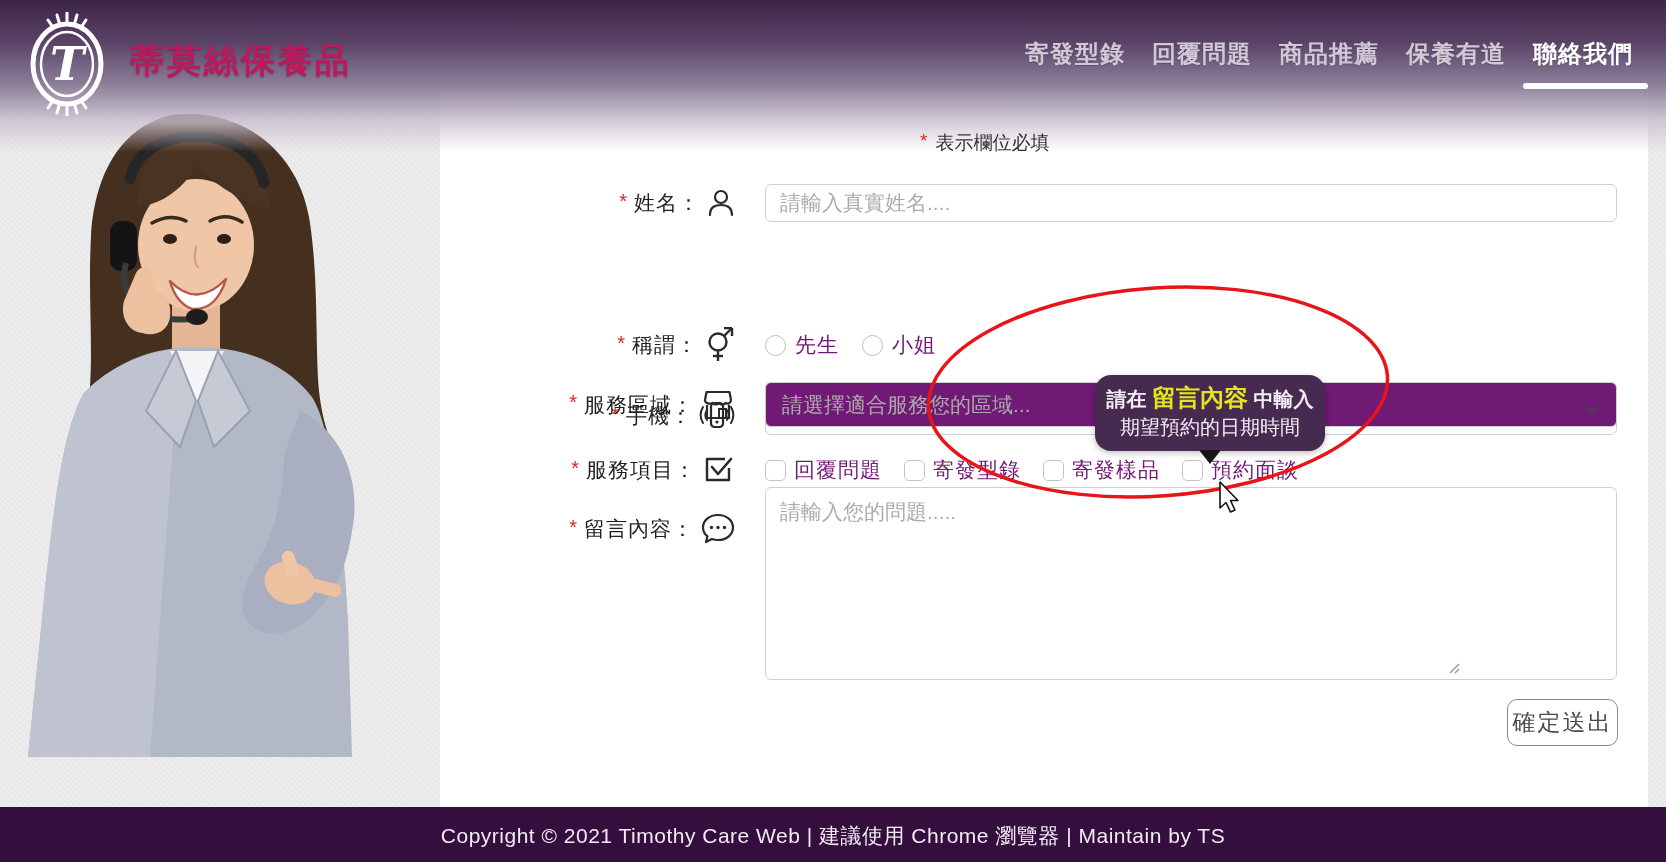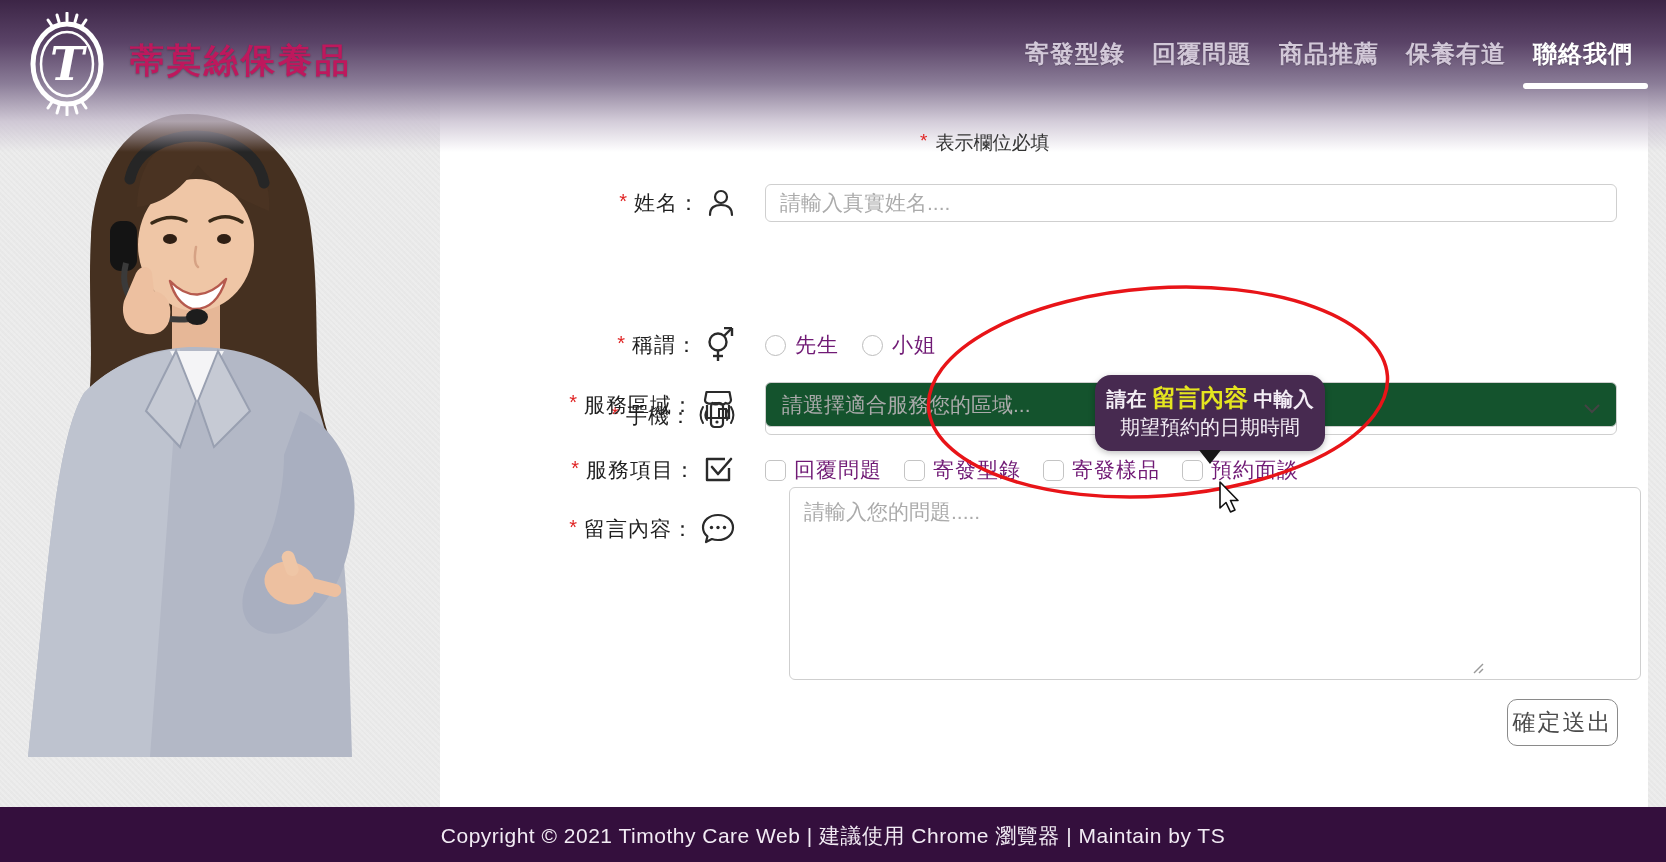--- a/index.html
+++ b/index.html
@@ -59,40 +59,40 @@
 
   .tin {
     width:852px; height:38px; border:1px solid #cfcfcf; border-radius:6px;
     font-size:21px; color:#333; padding:0 14px; outline:none; background:#fff;
     font-family:"Liberation Sans","DejaVu Sans",sans-serif;
   }
   .tin::placeholder, textarea::placeholder { color:#ababab; opacity:1; }
 
   .select-box {
     width:916px; height:45px; border:1px solid #cfcfcf; border-radius:6px;
-    display:flex; align-items:center; padding:0 16px; cursor:pointer; background:#14532d;
+    display:flex; align-items:center; padding:0 16px; cursor:pointer; background:#701a75;
     position:relative;
   }
   .select-box .sel-text { font-size:21px; color:#ababab; }
   .select-box .chev { position:absolute; right:16px; top:17px; }
 
   .opt, .copt { display:flex; align-items:center; cursor:pointer; }
   .radio {
     width:21px; height:21px; border:1.5px solid #bdbdbd; border-radius:50%;
     background:#fff; margin-right:9px; flex-shrink:0;
   }
   .checkbox {
     width:21px; height:21px; border:1.5px solid #c4c4c4; border-radius:5px;
     background:#fff; margin-right:8px; flex-shrink:0;
   }
   .opt-label { font-size:21px; color:#701a75; letter-spacing:1px; }
   .rgroup { display:flex; gap:23px; }
   .cgroup { display:flex; gap:22px; }
 
-  .ta-wrap { position:relative; width:700px;margin-left:24px; }
+  .ta-wrap { position:relative; width:700px; }
   textarea.tin-area {
     width:852px; height:193px; border:1px solid #cfcfcf; border-radius:6px;
     font-size:21px; color:#333; padding:10px 14px; outline:none; resize:none;
     font-family:"Liberation Sans","DejaVu Sans",sans-serif; display:block; background:#fff;
   }
   .resize-handle { position:absolute; right:5px; bottom:6px; }
 
   .submit-btn {
     position:absolute; right:30px; top:626px; width:111px; height:47px;
     border:1.5px solid #8a8a8a; border-radius:10px; background:#fff;

